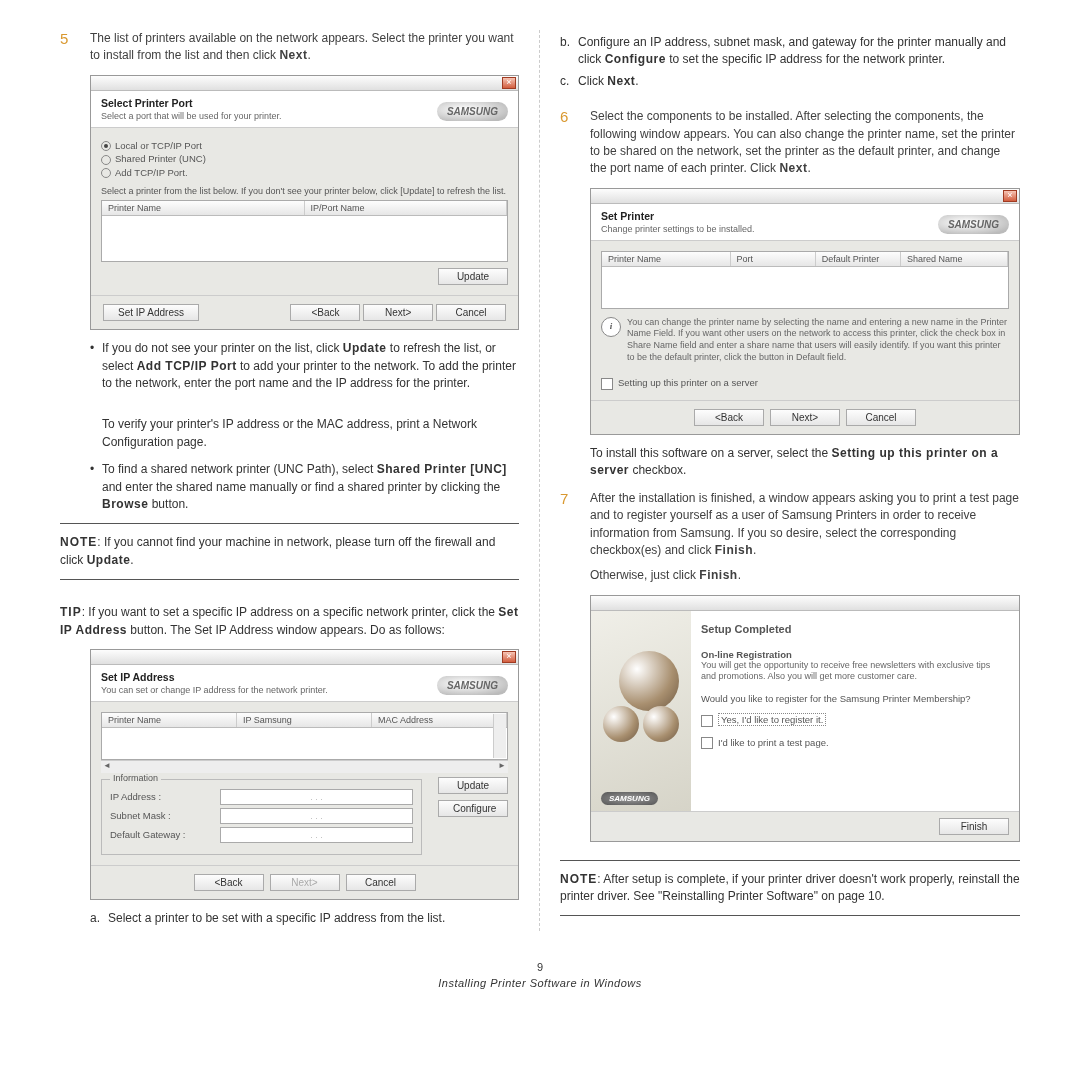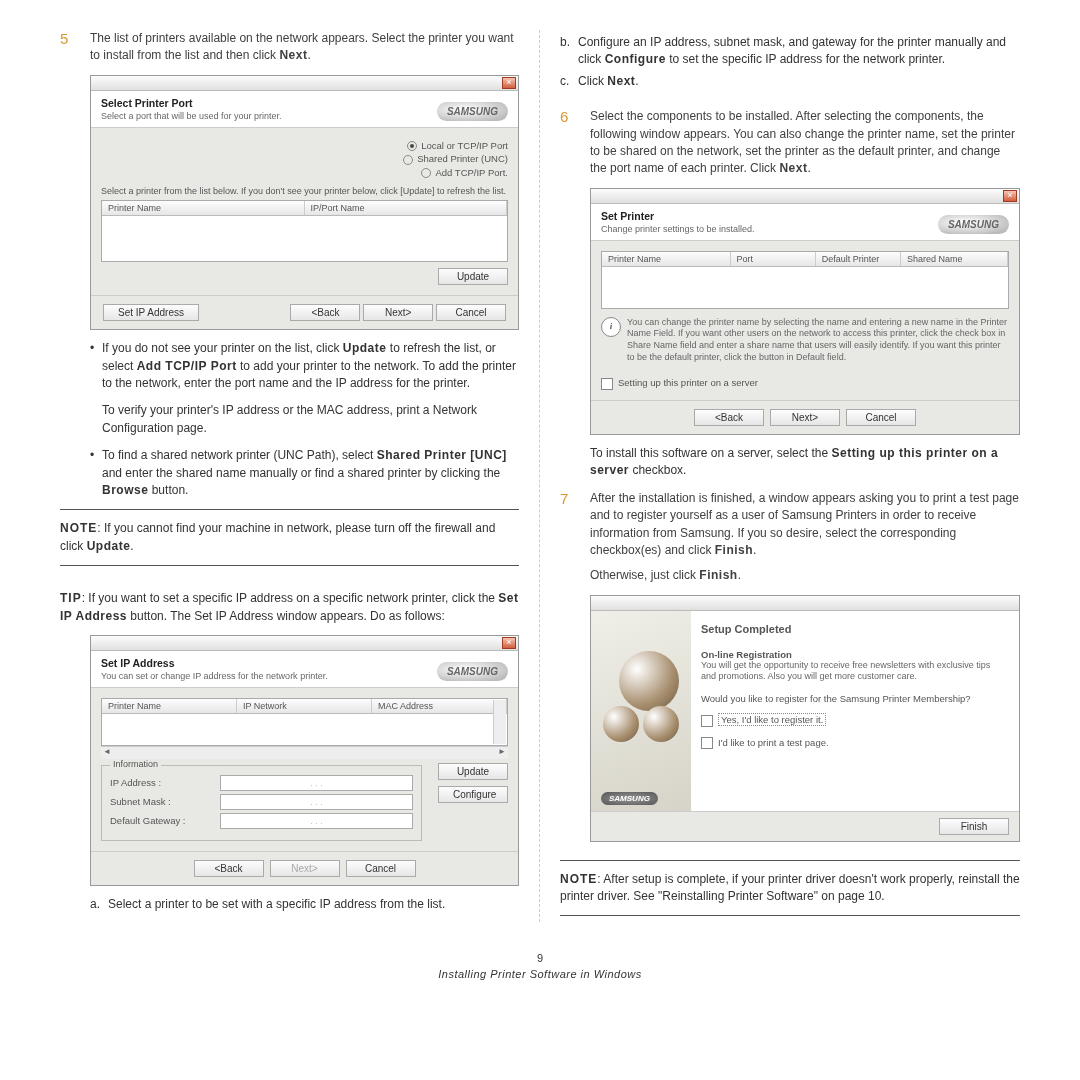--- a/index.html
+++ b/index.html
@@ -55,21 +55,21 @@
     background: #fff;
   }
   .dialog .header .ht { font-weight: bold; font-size: 10.5px; color: #222; }
   .dialog .header .hs { font-size: 9px; color: #666; margin-top: 2px; }
   .dialog .header .logo {
     font-style: italic; font-weight: bold; color: #666; font-size: 10px;
     background: radial-gradient(ellipse at 40% 40%, #fff 5%, #bbb 80%);
     padding: 4px 10px; border-radius: 10px;
   }
   .dialog .body { padding: 10px; }
-  .radio { margin: 2px 0; font-size: 9.5px; text-align: right; }
+  .radio { margin: 2px 0; font-size: 9.5px; }
   .radio .dot { display:inline-block; width:8px; height:8px; border:1px solid #888; border-radius:50%; margin-right:4px; vertical-align:middle; }
   .radio.sel .dot::after { content:""; display:block; width:4px; height:4px; background:#444; border-radius:50%; margin:2px; }
   .small { font-size: 9px; color: #555; margin: 8px 0 4px; }
   .listbox {
     border: 1px solid #aaa; background: #ffffff; height: 60px;
   }
   .listhead { display:flex; background: linear-gradient(#fdfdfd,#e6e6e6); border-bottom:1px solid #bbb; font-size:9px; }
   .listhead div { padding: 2px 6px; border-right:1px solid #ccc; flex:1; }
   .btn {
     display:inline-block; background: linear-gradient(#fdfdfd,#e6e6e6);
@@ -169,21 +169,21 @@
           <span class="btn">Next&gt;</span>
           <span class="btn">Cancel</span>
         </span>
       </div>
     </div>
 
     <div class="bullet">
       <div class="b">•</div>
       <div>
         <span>If you do not see your printer on the list, click </span><span class="bold sub">Update</span><span> to refresh the list, or select </span><span class="bold sub">Add TCP/IP Port</span><span> to add your printer to the network. To add the printer to the network, enter the port name and the IP address for the printer.</span>
-        <div style="margin-top:10px">To verify your printer's IP address or the MAC address, print a Network Configuration page.</div>
+        <div style="margin-top:24px">To verify your printer's IP address or the MAC address, print a Network Configuration page.</div>
       </div>
     </div>
 
     <div class="bullet">
       <div class="b">•</div>
       <div>
         <span>To find a shared network printer (UNC Path), select </span><span class="bold sub">Shared Printer [UNC]</span><span> and enter the shared name manually or find a shared printer by clicking the </span><span class="bold sub">Browse</span><span> button.</span>
       </div>
     </div>
 
@@ -205,21 +205,21 @@
         <div>
           <div class="ht">Set IP Address</div>
           <div class="hs">You can set or change IP address for the network printer.</div>
         </div>
         <div class="logo">SAMSUNG</div>
       </div>
       <div class="body">
         <div class="listbox" style="height:46px; position:relative">
           <div class="listhead">
             <div>Printer Name</div>
-            <div>IP Network</div>
+            <div>IP Samsung</div>
             <div>MAC Address</div>
           </div>
           <div class="scroll-v"></div>
         </div>
         <div class="scroll-h">
             <span class="ar">◄</span>
             <span class="ar">►</span>
           </div>
         <div style="display:flex; gap:16px; align-items:flex-start;">
           <div style="flex:1">

